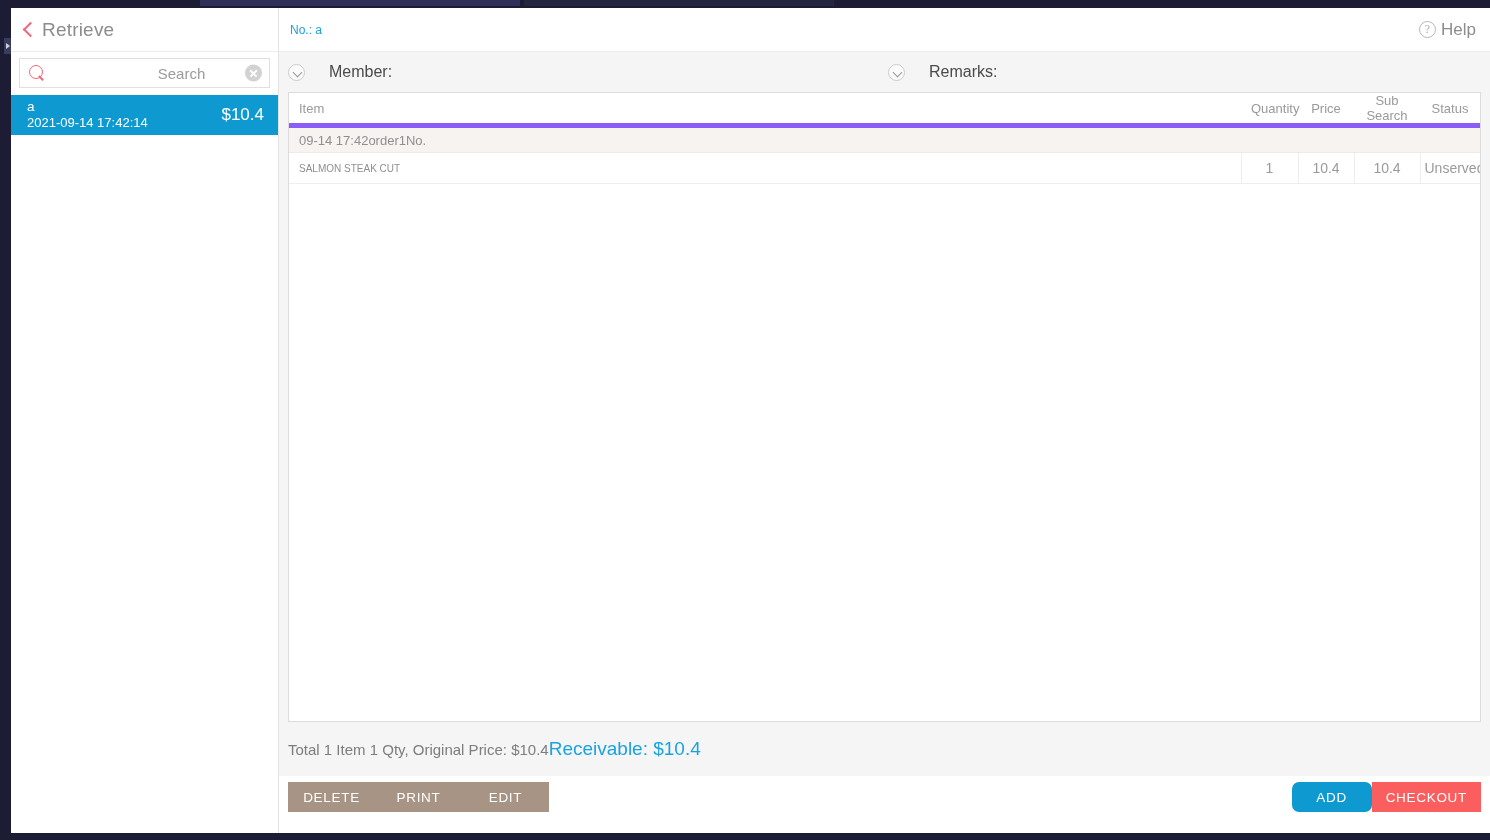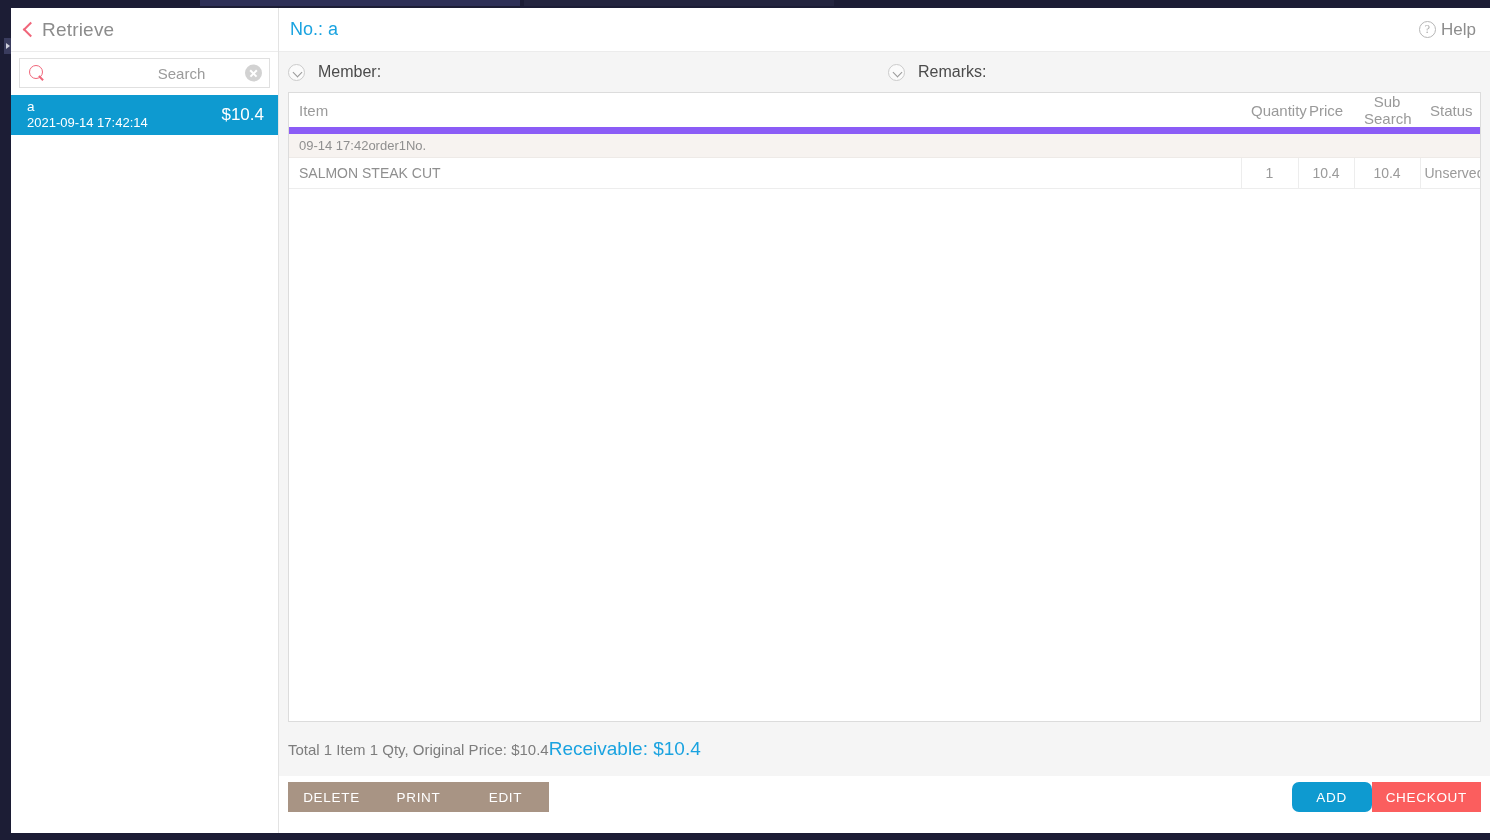--- a/index.html
+++ b/index.html
@@ -231,21 +231,21 @@
     height: 44px;
     background: #ffffff;
     border-bottom: 1px solid #ececec;
     display: flex;
     align-items: center;
     justify-content: space-between;
     padding: 0 14px 0 11px;
     flex: 0 0 44px;
   }
   #order-no-label {
-    font-size: 18px;
+    font-size: 12px;
     color: #1aa3e0;
   }
   #help-button {
     display: flex;
     align-items: center;
     gap: 5px;
     cursor: pointer;
   }
   #help-icon {
     width: 17px; height: 17px;
@@ -264,21 +264,21 @@
     height: 40px;
     background: #f5f5f5;
     display: flex;
     align-items: center;
     flex: 0 0 40px;
     padding-left: 9px;
   }
   .meta-field {
     display: flex;
     align-items: flex-end;
-    gap: 13px;
+    gap: 24px;
     cursor: pointer;
   }
   #member-field { width: 600px; }
   .meta-chevron-icon {
     width: 17px; height: 17px;
     border: 1.2px solid #cbcbcb;
     border-radius: 50%;
     position: relative;
     flex: 0 0 17px;
     background: #fbfbfb;
@@ -304,42 +304,42 @@
     overflow: hidden;
     position: relative;
   }
   #items-table {
     width: 100%;
     border-collapse: collapse;
     table-layout: fixed;
   }
   #items-table th {
     font-weight: normal;
-    font-size: 15px;
+    font-size: 13px;
     color: #9a9a9a;
     text-align: left;
     height: 32px;
     padding: 0 10px;
-    border-bottom: 7px solid #8b5cf6;
+    border-bottom: 5px solid #8b5cf6;
     background: #ffffff;
   }
   #items-table th.num-col,
   #items-table td.num-col { text-align: center; }
 
   .group-row td {
     background: #f7f3f0;
     height: 27px;
     font-size: 13px;
     color: #8f8f8f;
     padding: 4px 10px;
     border-bottom: 1px solid #eeeae7;
   }
   .item-row td {
     height: 31px;
-    font-size: 14px;
+    font-size: 10px;
     color: #8f8f8f;
     padding: 0 10px;
     border-bottom: 1px solid #ededed;
   }
   .item-row td.num-col {
     border-left: 1px solid #ededed;
     font-size: 14px;
     color: #9a9a9a;
     padding: 0 4px;
   }

